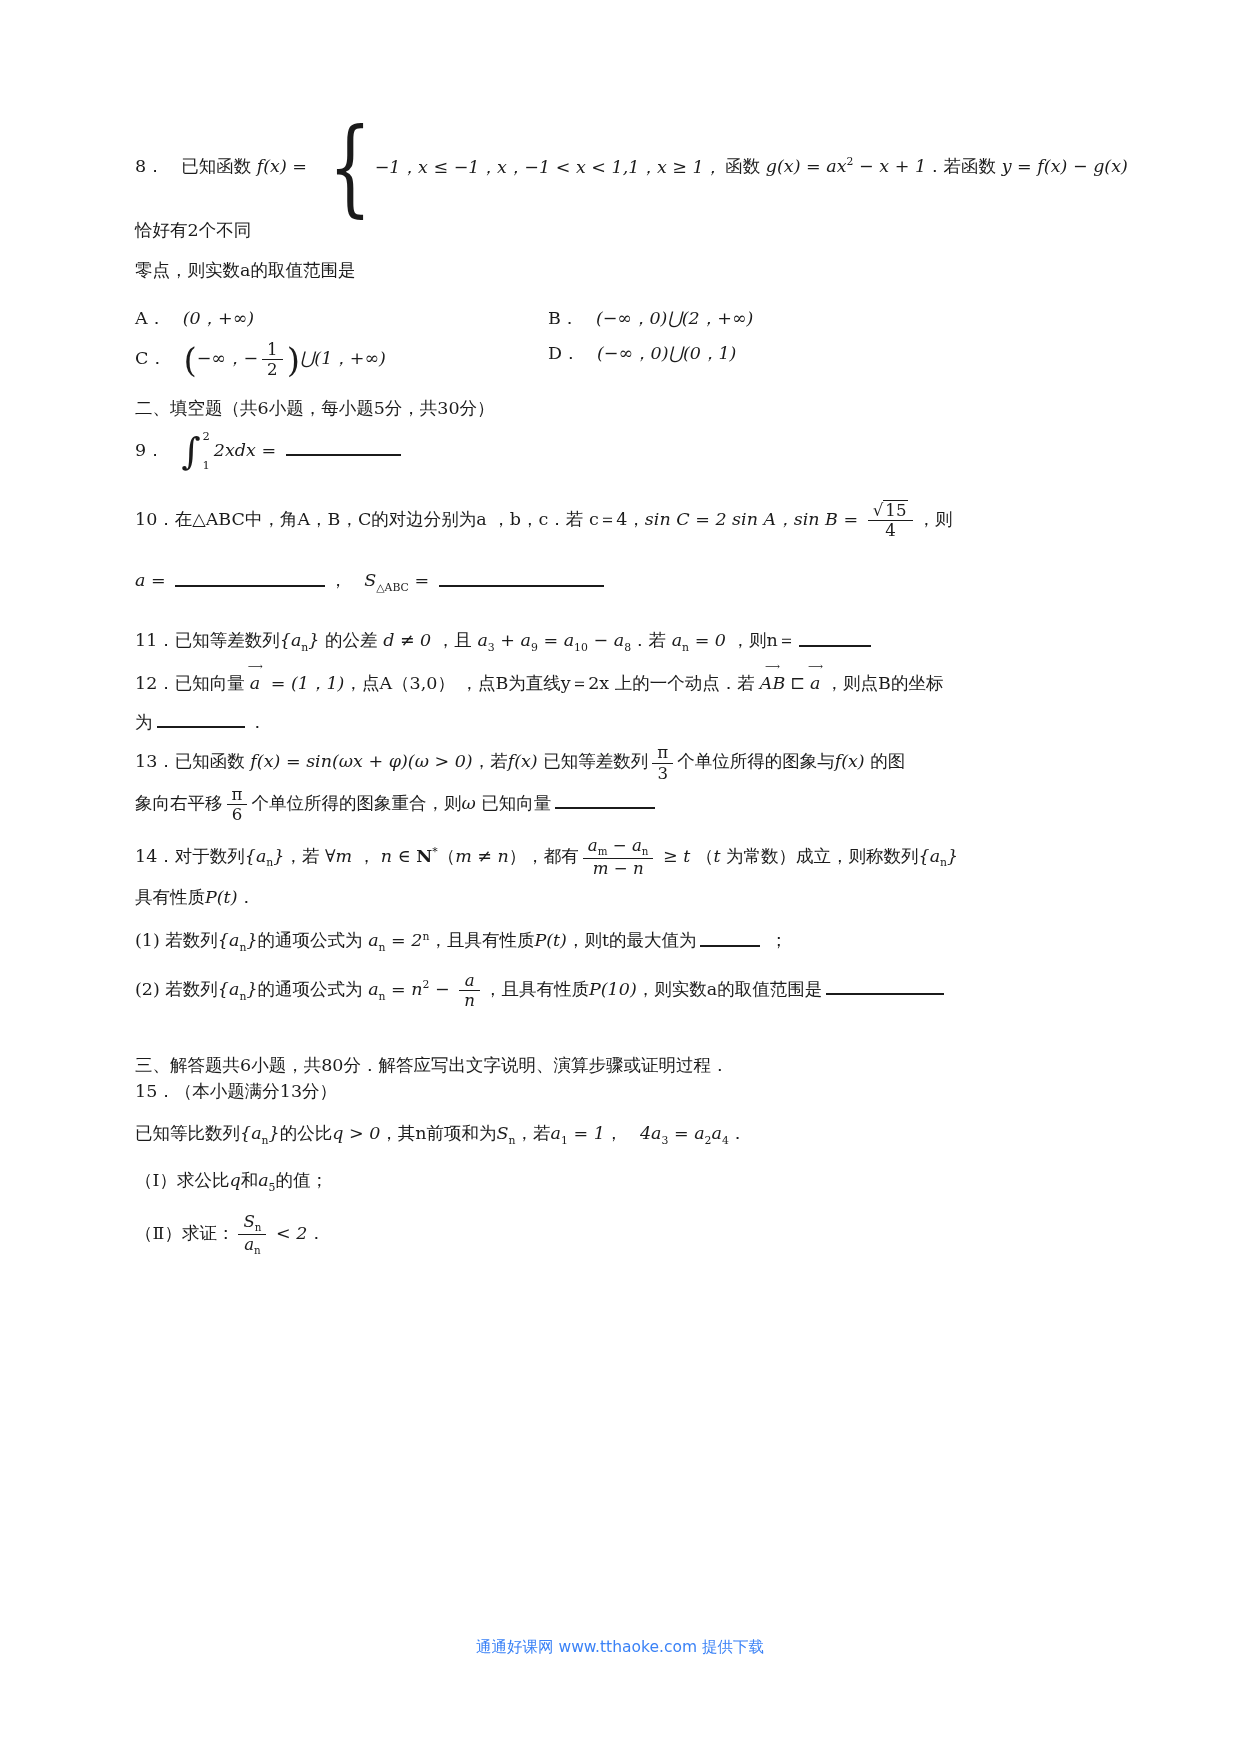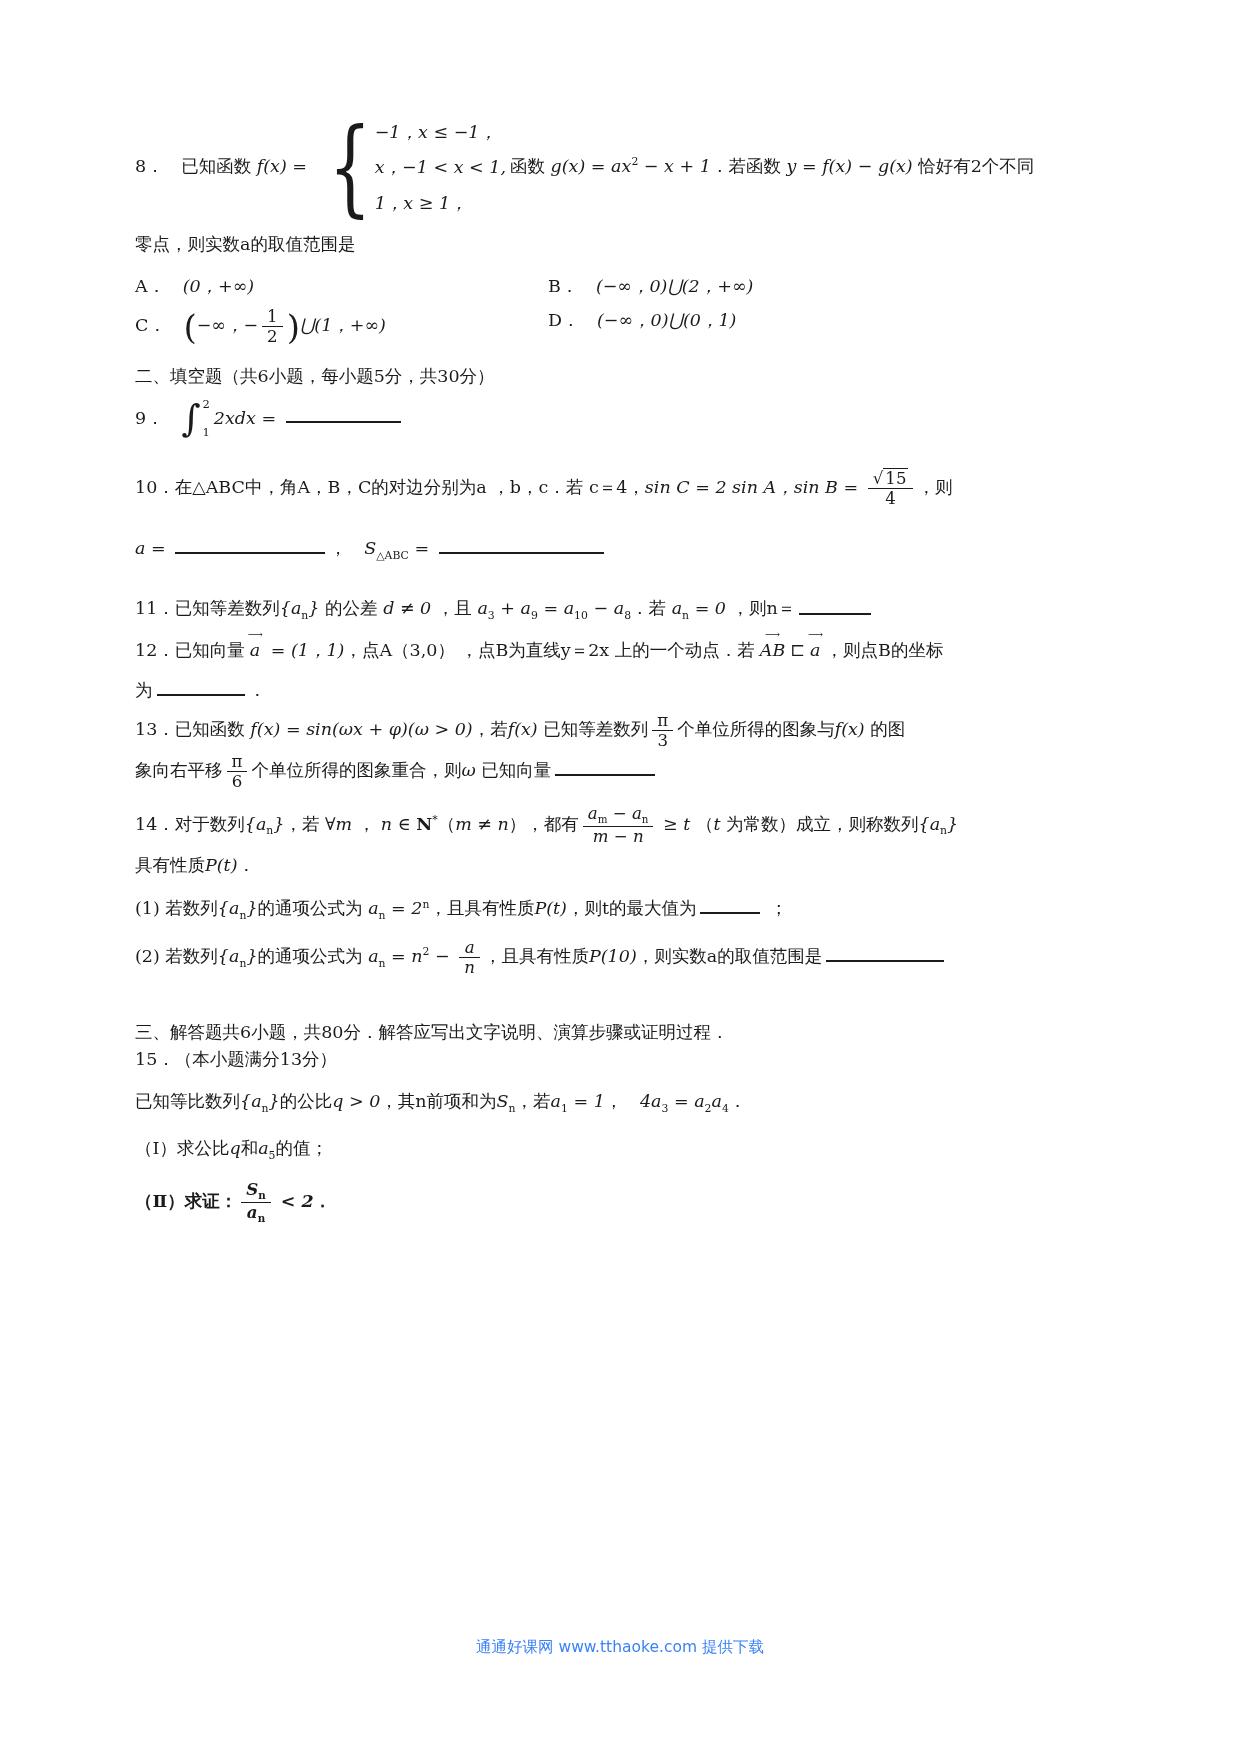--- a/index.html
+++ b/index.html
@@ -59,21 +59,21 @@
     position:absolute;left:0;right:0;top:-0.72em;
     font-size:0.60em;text-align:center;font-style:normal;
   }
   .pw{display:inline-flex;align-items:center;vertical-align:middle;margin:0 4px;}
   .pw .brace{
     font-size:104px;line-height:0.95;font-weight:300;
     transform:scaleX(0.65);
     font-family:"DejaVu Serif",serif;
     margin-right:-8px;
   }
-  .pw .rows{display:flex;flex-direction:column;row-gap:9px;text-align:left;}
+  .pw .rows{display:flex;flex-direction:row;row-gap:9px;text-align:left;}
   .int{display:inline-flex;align-items:center;vertical-align:middle;margin:0 4px 0 0;}
   .int .sign{font-size:37px;line-height:1;font-style:normal;}
   .int .lims{
     display:inline-flex;flex-direction:column;justify-content:space-between;
     height:40px;font-size:11.5px;margin-left:2px;line-height:1;
     font-style:normal;
   }
   .bigp{font-size:1.95em;vertical-align:middle;font-weight:300;font-style:normal;line-height:1;}
   #footer{
     position:absolute;
@@ -91,21 +91,21 @@
   <div id="content">
       <div class="para" style="margin-top: 0px;"><span>8．　已知函数</span><span class="m"> f(x) = </span><span class="pw">
           <span class="brace">{</span>
           <span class="rows">
             <span><span class="m">−1，x ≤ −1，</span></span>
             <span><span class="m">x，−1 &lt; x &lt; 1,</span></span>
             <span><span class="m">1，x ≥ 1，</span></span>
           </span>
         </span><span>函数 </span><span class="m">g(x) = ax</span><sup>2</sup><span class="m"> − x + 1</span><span>．若函数 </span><span class="m">y = f(x) − g(x)</span><span> 恰好有2个不同</span></div>
       <div class="para" style="margin-top: 14px;"><span>零点，则实数a的取值范围是</span></div>
-      <div class="para cols" style="margin-top: 16px;">
+      <div class="para cols" style="margin-top: 22px;">
         <span class="col-a"><span>A．　</span><span class="m">(0，+∞)</span></span>
         <span class="col-b"><span>B．　</span><span class="m">(−∞，0)⋃(2，+∞)</span></span>
       </div>
       <div class="para cols" style="margin-top: 8px;">
         <span class="col-a"><span>C．　</span><span class="bigp">(</span><span class="m">−∞，−</span><span class="frac"><span class="num"><span>1</span></span><span class="den"><span>2</span></span></span><span class="bigp">)</span><span class="m">⋃(1，+∞)</span></span>
         <span class="col-b"><span>D．　</span><span class="m">(−∞，0)⋃(0，1)</span></span>
       </div>
       <div class="para" style="margin-top: 16px;"><span>二、填空题（共6小题，每小题5分，共30分）</span></div>
       <div class="para" style="margin-top: 10px;"><span>9．　</span><span class="int">
           <span class="sign">∫</span>
@@ -122,16 +122,16 @@
       <div class="para" style="margin-top: 8px;"><span>13．已知函数 </span><span class="m">f(x) = sin(ωx + φ)(ω &gt; 0)</span><span>，若</span><span class="m">f(x)</span><span> 已知等差数列</span><span class="frac"><span class="num"><span>π</span></span><span class="den"><span>3</span></span></span><span>个单位所得的图象与</span><span class="m">f(x)</span><span> 的图</span></div>
       <div class="para" style="margin-top: 2px;"><span>象向右平移</span><span class="frac"><span class="num"><span>π</span></span><span class="den"><span>6</span></span></span><span>个单位所得的图象重合，则</span><span class="m">ω</span><span> 已知向量</span><span class="blank" style="width: 100px;"></span></div>
       <div class="para" style="margin-top: 12px;"><span>14．对于数列</span><span class="m">{a</span><sub>n</sub><span class="m">}</span><span>，若 </span><span class="m">∀m </span><span>，</span><span class="m"> n ∈ </span><span class="bold">N</span><sup>*</sup><span>（</span><span class="m">m ≠ n</span><span>），都有</span><span class="frac"><span class="num"><span class="m">a</span><sub>m</sub><span class="m"> − a</span><sub>n</sub></span><span class="den"><span class="m">m − n</span></span></span><span class="m"> ≥ t </span><span>（</span><span class="m">t</span><span> 为常数）成立，则称数列</span><span class="m">{a</span><sub>n</sub><span class="m">}</span></div>
       <div class="para" style="margin-top: 6px;"><span>具有性质</span><span class="m">P(t)</span><span>．</span></div>
       <div class="para" style="margin-top: 16px;"><span>(1) 若数列</span><span class="m">{a</span><sub>n</sub><span class="m">}</span><span>的通项公式为</span><span class="m"> a</span><sub>n</sub><span class="m"> = 2</span><sup>n</sup><span>，且具有性质</span><span class="m">P(t)</span><span>，则t的最大值为</span><span class="blank" style="width: 60px;"></span><span> ；</span></div>
       <div class="para" style="margin-top: 14px;"><span>(2) 若数列</span><span class="m">{a</span><sub>n</sub><span class="m">}</span><span>的通项公式为</span><span class="m"> a</span><sub>n</sub><span class="m"> = n</span><sup>2</sup><span class="m"> − </span><span class="frac"><span class="num"><span class="m">a</span></span><span class="den"><span class="m">n</span></span></span><span>，且具有性质</span><span class="m">P(10)</span><span>，则实数a的取值范围是</span><span class="blank" style="width: 118px;"></span></div>
       <div class="para" style="margin-top: 42px;"><span>三、解答题共6小题，共80分．解答应写出文字说明、演算步骤或证明过程．</span></div>
       <div class="para" style=""><span>15．（本小题满分13分）</span></div>
       <div class="para" style="margin-top: 16px;"><span>已知等比数列</span><span class="m">{a</span><sub>n</sub><span class="m">}</span><span>的公比</span><span class="m">q &gt; 0</span><span>，其n前项和为</span><span class="m">S</span><sub>n</sub><span>，若</span><span class="m">a</span><sub>1</sub><span class="m"> = 1</span><span>，　</span><span class="m">4a</span><sub>3</sub><span class="m"> = a</span><sub>2</sub><span class="m">a</span><sub>4</sub><span>．</span></div>
       <div class="para" style="margin-top: 18px;"><span>（Ⅰ）求公比</span><span class="m">q</span><span>和</span><span class="m">a</span><sub>5</sub><span>的值；</span></div>
-      <div class="para" style="margin-top: 16px; font-weight: bold;"><span>（Ⅱ）求证：</span><span class="frac"><span class="num"><span class="m">S</span><sub>n</sub></span><span class="den"><span class="m">a</span><sub>n</sub></span></span><span class="m"> &lt; 2</span><span>．</span></div>
+      <div class="para" style="margin-top: 16px;"><span>（Ⅱ）求证：</span><span class="frac"><span class="num"><span class="m">S</span><sub>n</sub></span><span class="den"><span class="m">a</span><sub>n</sub></span></span><span class="m"> &lt; 2</span><span>．</span></div>
     </div>
   <div id="footer">通通好课网  www.tthaoke.com 提供下载</div>
 </div>
 
 </body></html>

